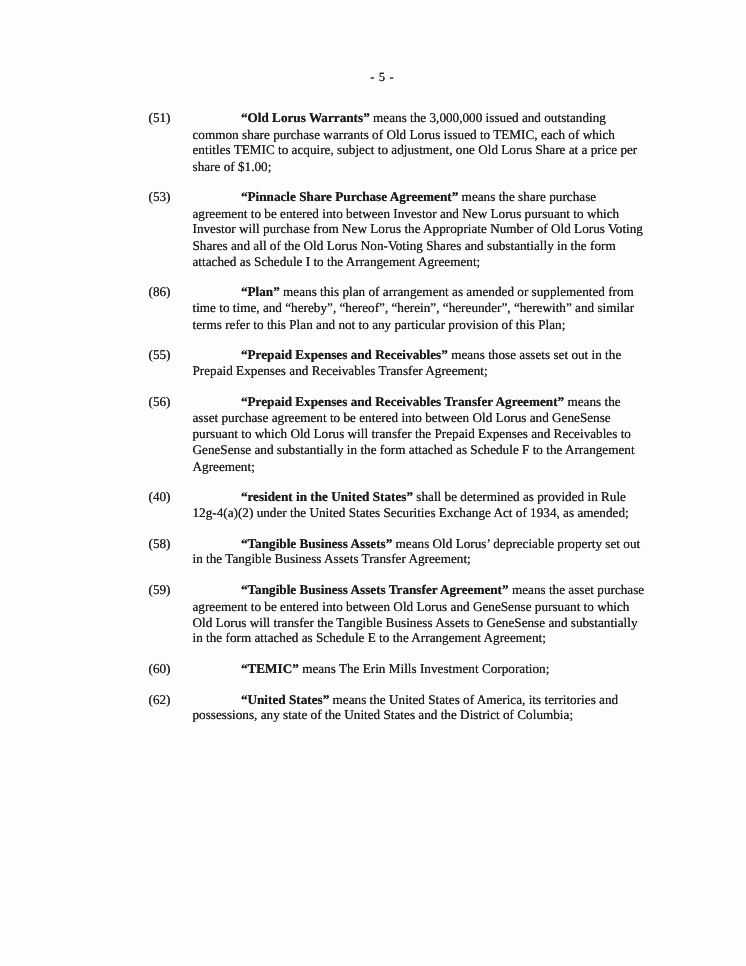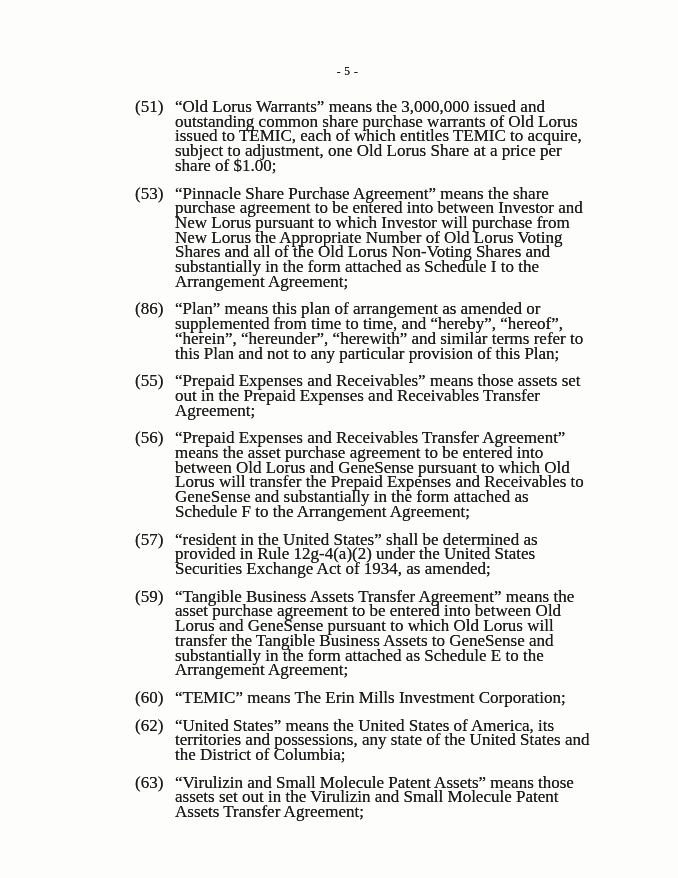--- a/index.html
+++ b/index.html
@@ -24,28 +24,28 @@
     line-height:14px;
     margin-bottom:22px;
     margin-left:-30px; 
     letter-spacing:0.5px;
     text-shadow:0 0 0.4px #3a3a3a;
   }
   .list{width:100%;}
   .item{
     display:flex;
     margin-bottom:13px;
-    font-size:17px;
+    font-size:12px;
     line-height:14.7px;
     text-shadow:0 0 0.4px #3a3a3a; 
     justify-content:center;
   }
   .num{flex:0 0 40px;}
   .body{flex:1;}
-  .body b{font-weight:normal;}
+  .body b{font-weight:bold;margin-left:44px;}
 </style>
 </head>
 <body>
 
 <div class="page">
   <div class="page-number">- 5 -</div>
   <div class="list">
       <div class="item">
         <span class="num">(51)</span>
         <span class="body"><b>“Old Lorus Warrants”</b> means the 3,000,000 issued and outstanding common share purchase warrants of Old Lorus issued to TEMIC, each of which entitles TEMIC to acquire, subject to adjustment, one Old Lorus Share at a price per share of $1.00;</span>
@@ -60,33 +60,33 @@
       </div>
       <div class="item">
         <span class="num">(55)</span>
         <span class="body"><b>“Prepaid Expenses and Receivables”</b> means those assets set out in the Prepaid Expenses and Receivables Transfer Agreement;</span>
       </div>
       <div class="item">
         <span class="num">(56)</span>
         <span class="body"><b>“Prepaid Expenses and Receivables Transfer Agreement”</b> means the asset purchase agreement to be entered into between Old Lorus and GeneSense pursuant to which Old Lorus will transfer the Prepaid Expenses and Receivables to GeneSense and substantially in the form attached as Schedule F to the Arrangement Agreement;</span>
       </div>
       <div class="item">
-        <span class="num">(57)</span>
+        <span class="num">(40)</span>
         <span class="body"><b>“resident in the United States”</b> shall be determined as provided in Rule 12g-4(a)(2) under the United States Securities Exchange Act of 1934, as amended;</span>
+      </div>
+      <div class="item">
+        <span class="num">(58)</span>
+        <span class="body"><b>“Tangible Business Assets”</b> means Old Lorus’ depreciable property set out in the Tangible Business Assets Transfer Agreement;</span>
       </div>
       <div class="item">
         <span class="num">(59)</span>
         <span class="body"><b>“Tangible Business Assets Transfer Agreement”</b> means the asset purchase agreement to be entered into between Old Lorus and GeneSense pursuant to which Old Lorus will transfer the Tangible Business Assets to GeneSense and substantially in the form attached as Schedule E to the Arrangement Agreement;</span>
       </div>
       <div class="item">
         <span class="num">(60)</span>
         <span class="body"><b>“TEMIC”</b> means The Erin Mills Investment Corporation;</span>
       </div>
       <div class="item">
         <span class="num">(62)</span>
         <span class="body"><b>“United States”</b> means the United States of America, its territories and possessions, any state of the United States and the District of Columbia;</span>
       </div>
-      <div class="item">
-        <span class="num">(63)</span>
-        <span class="body"><b>“Virulizin and Small Molecule Patent Assets”</b> means those assets set out in the Virulizin and Small Molecule Patent Assets Transfer Agreement;</span>
-      </div>
     </div>
 </div>
 
 </body></html>

